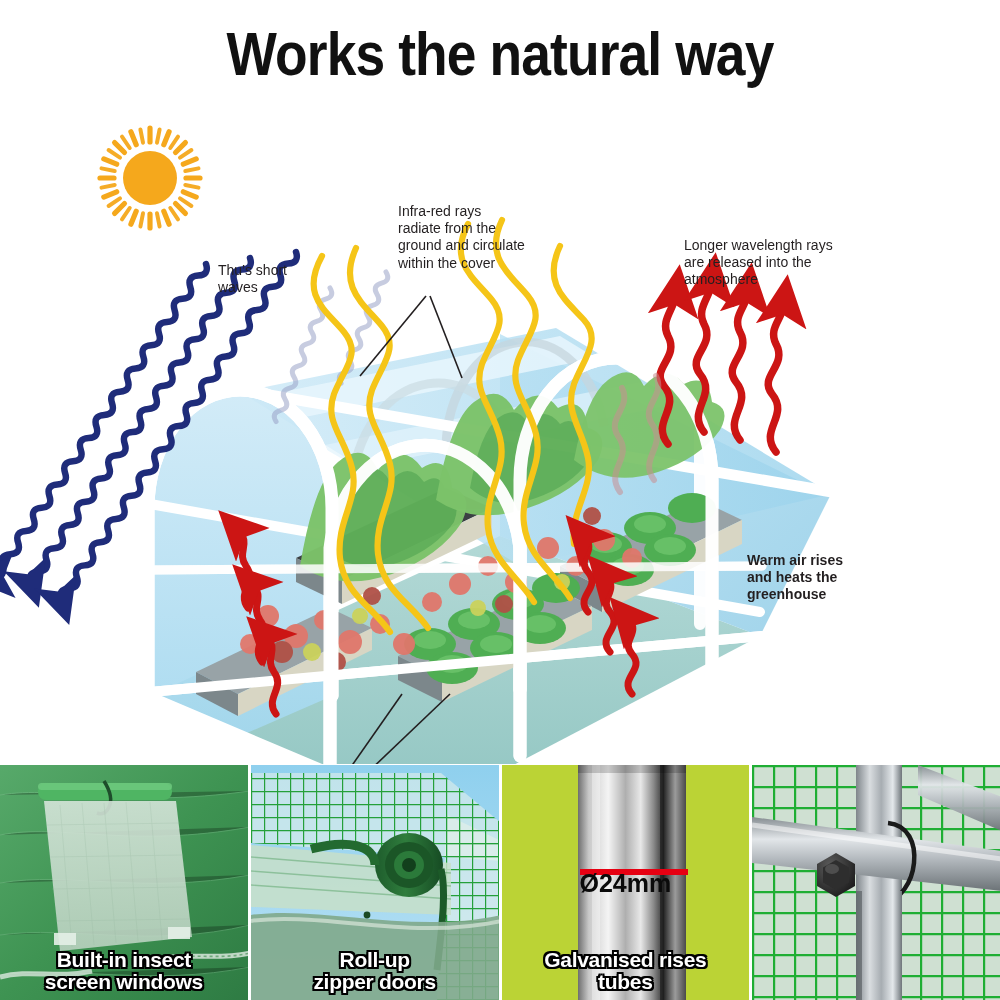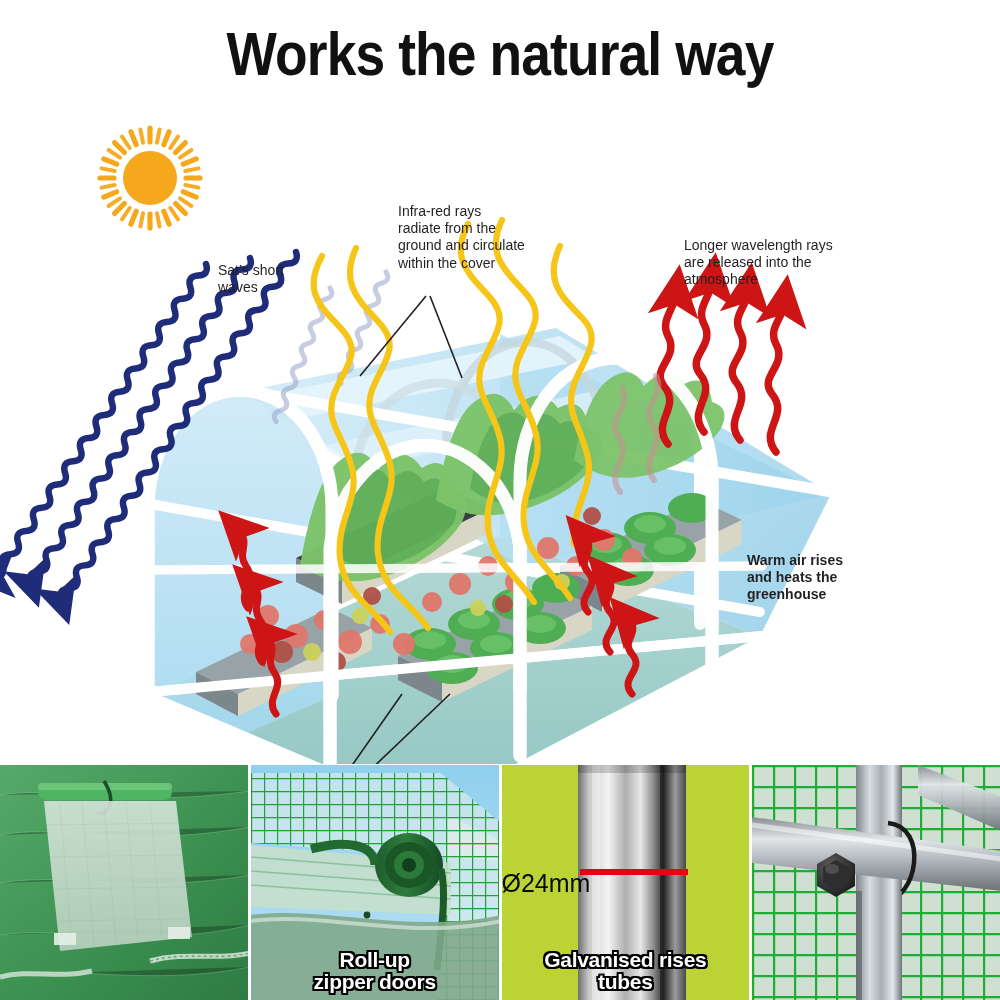--- a/index.html
+++ b/index.html
@@ -38,22 +38,22 @@
     position:absolute;left:0;right:0;bottom:8px;text-align:center;
     font-family:"Liberation Sans",sans-serif;font-weight:bold;
     font-size:21px;line-height:1.02;color:#ffffff;white-space:pre-line;
     text-shadow:
       -2px -2px 0 #000, 2px -2px 0 #000, -2px 2px 0 #000, 2px 2px 0 #000,
       -2px 0 0 #000, 2px 0 0 #000, 0 -2px 0 #000, 0 2px 0 #000;
     letter-spacing:-.3px;
   }
   .cell svg{position:absolute;left:0;top:0;}
   .dim-label{
-    position:absolute;left:0;right:0;top:104px;text-align:left;
-    font-family:"Liberation Sans",sans-serif;font-weight:normal;font-size:25px;color:#0b0b0b;
+    position:absolute;left:0;right:0;top:104px;text-align:center;
+    font-family:"Liberation Sans",sans-serif;font-weight:bold;font-size:25px;color:#0b0b0b;
   }
 </style>
 </head>
 <body>
 
 <div id="page">
 
   <div class="title">Works the natural way</div>
 
   <div id="diagram">
@@ -295,21 +295,21 @@
       </g>
 
       <g stroke="#231f20" stroke-width="1.6" fill="none">
         <path d="M426,200 L360,280"></path>
         <path d="M430,200 L462,282"></path>
         <path d="M318,718 L402,598"></path>
         <path d="M322,720 L450,598"></path>
       </g>
     </svg>
 
-    <div class="anno anno-sun">Sat’s short
+    <div class="anno anno-sun">Thu’s short
 waves</div>
     <div class="anno anno-ir">Infra-red rays
 radiate from the
 ground and circulate
 within the cover</div>
     <div class="anno anno-long">Longer wavelength rays
 are released into the
 atmosphere</div>
     <div class="anno anno-warm">Warm air rises
 and heats the
@@ -358,20 +358,22 @@
             <path d="M52,124 L186,122"></path>
             <path d="M56,156 L190,154"></path>
         </g>
         <rect x="54" y="168" width="22" height="12" fill="#E4EFE7" opacity=".9"></rect>
         <rect x="168" y="162" width="22" height="12" fill="#E4EFE7" opacity=".9"></rect>
 
         <path d="M150,196 C186,186 216,196 250,188" stroke="#D9E7DD" stroke-width="5" fill="none" opacity=".85"></path>
         <path d="M150,196 C186,186 216,196 250,188" stroke="#6FA87C" stroke-width="1.6" fill="none" stroke-dasharray="3 3"></path>
         <path d="M0,212 C30,204 58,214 92,206" stroke="#D9E7DD" stroke-width="5" fill="none" opacity=".8"></path>
       </svg>
+      <div class="cap">Built-in insect
+screen windows</div>
     </div>
 
     <div class="cell" style="background:#7f1d1d">
       <svg width="250" height="235" viewBox="0 0 250 235">
         <defs>
           <linearGradient id="sky2" x1="0" y1="0" x2="0" y2="1">
             <stop offset="0" stop-color="#8FD0EE"></stop>
               <stop offset="1" stop-color="#B9E1F4"></stop>
           </linearGradient>
           <linearGradient id="roll2" x1="0" y1="0" x2="1" y2="0">

